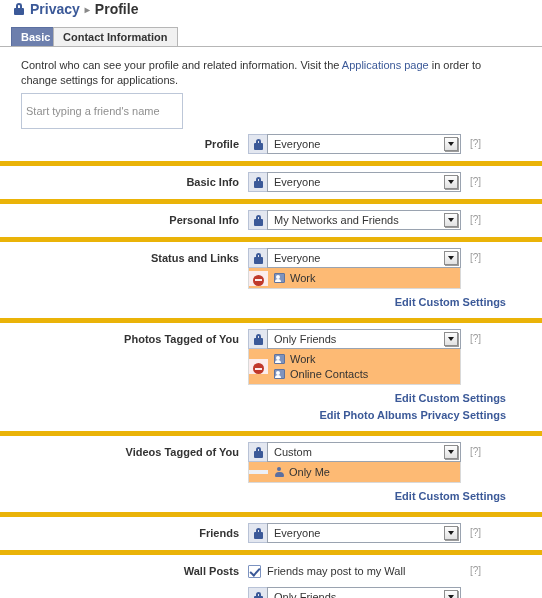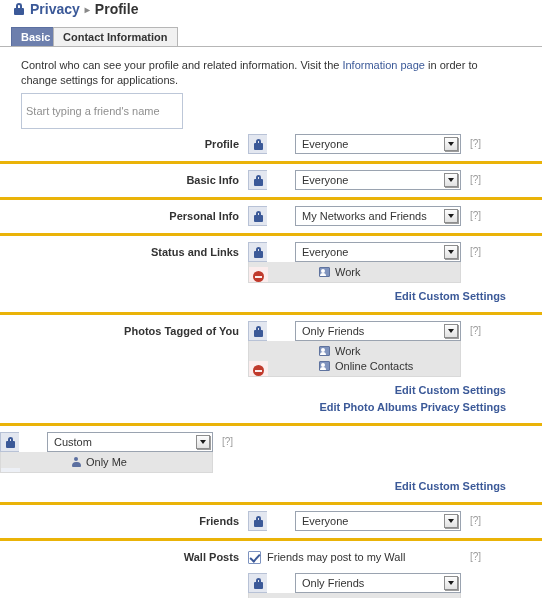--- a/index.html
+++ b/index.html
@@ -146,21 +146,21 @@
   .preview-input::placeholder { color: #8f8f8f; }
 
   
   .settings {
     position: absolute;
     left: 0;
     top: 128px;
     width: 542px;
   }
   .group {
-    border-top: 3px solid #eab308;
+    border-top: 5px solid #eab308;
     padding: 0;
   }
   .group:first-child { border-top: none; }
   .group-pad { padding: 6px 0 7px 0; }
 
   .srow {
     display: flex;
     align-items: flex-start;
     min-height: 20px;
   }
@@ -208,21 +208,20 @@
   .fbselect {
     position: relative;
     flex: 1;
     height: 20px;
     background: #ffffff;
     border: 1px solid #9aa3b0;
     box-sizing: border-box;
     display: flex;
     align-items: center;
     cursor: pointer;
-    margin-left: 28px;
   }
   .fbselect .val {
     padding-left: 6px;
     font-size: 11px;
     color: #333333;
     line-height: 18px;
     white-space: nowrap;
     overflow: hidden;
   }
   .fbselect .arrowbtn {
@@ -253,25 +252,24 @@
     font-size: 10px;
     color: #9a9a9a;
     line-height: 20px;
     text-decoration: none;
     box-sizing: border-box;
   }
 
   
   .sublist {
     display: flex;
-    align-items: flex-end;
+    align-items: center;
     border: 1px solid #d9d9d9;
     border-top: none;
-    background: #e5e5e5;
-    gap: 45px;
+    background: #fdba74;
   }
   .sub-marker {
     width: 19px;
     flex: none;
     display: flex;
     justify-content: center;
     padding-top: 4px;
     box-sizing: border-box;
   }
   .sub-marker.deny { background: #fbeded; }
@@ -418,21 +416,21 @@
   <span class="crumb-sep">▸</span>
   <span class="crumb-current">Profile</span>
 </div>
 
 <div class="tabbar">
   <div class="tab active">Basic</div>
   <div class="tab inactive">Contact Information</div>
 </div>
 
 <div class="intro">
-  <span>Control who can see your profile and related information. Visit the </span><a class="inline-link" href="#">Information page</a><span> in order to change settings for applications.</span>
+  <span>Control who can see your profile and related information. Visit the </span><a class="inline-link" href="#">Applications page</a><span> in order to change settings for applications.</span>
 </div>
 
 <div class="preview-row">
   <input class="preview-input" type="text" placeholder="Start typing a friend's name" style="">
 </div>
 
 <div class="settings">
 
   <div class="group">
     <div class="group-pad">
@@ -588,20 +586,21 @@
       <div class="grouplinks">
         <a class="grouplink" href="#">Edit Custom Settings</a>
         <a class="grouplink" href="#">Edit Photo Albums Privacy Settings</a>
       </div>
     </div>
   </div>
 
   <div class="group">
     <div class="group-pad">
       <div class="srow">
+        <div class="row-label">Videos Tagged of You</div>
         <div class="control-col">
           <div class="lock-select">
             <div class="lockcell">
               <span class="lock-glyph">
                   <span class="shackle"></span>
                   <span class="body"></span>
                 </span>
             </div>
             <div class="fbselect">
               <span class="val">Custom</span>

